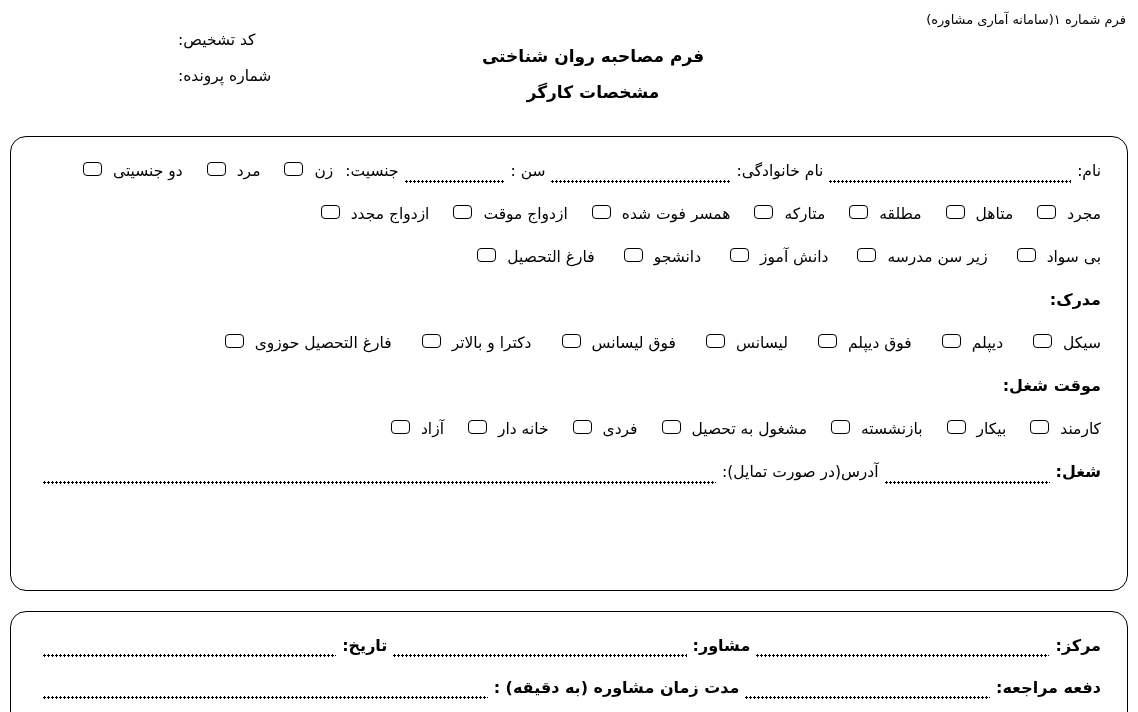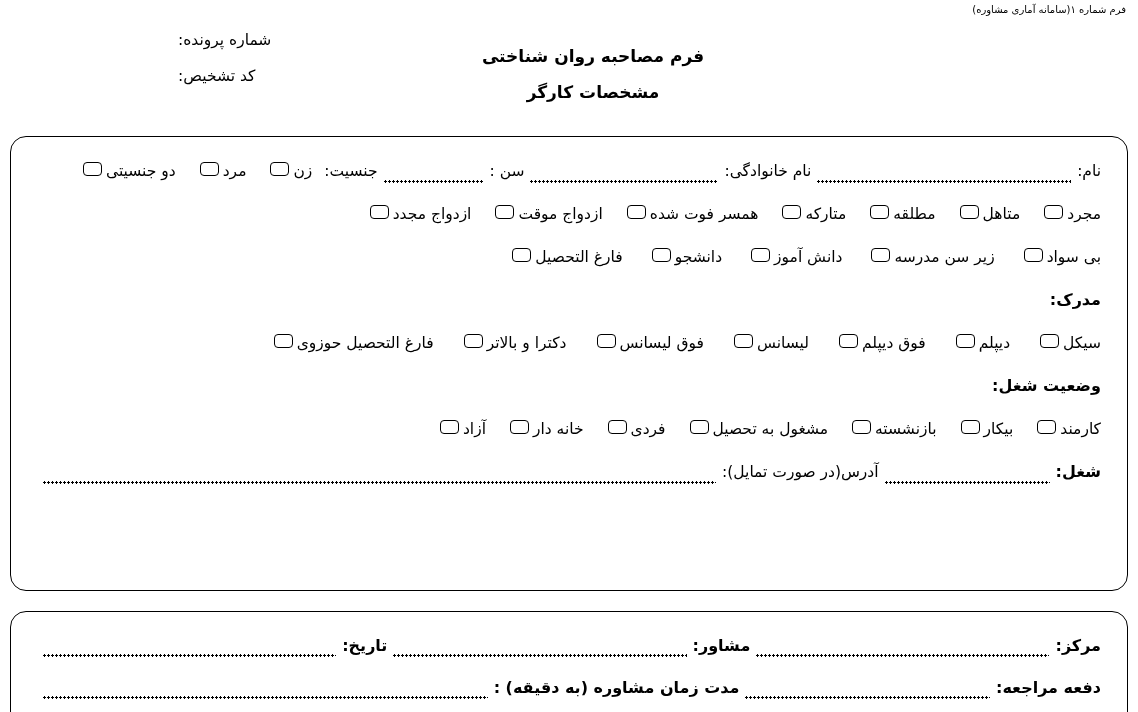--- a/index.html
+++ b/index.html
@@ -1,21 +1,21 @@
 <!DOCTYPE html>
 <html lang="fa" dir="rtl"><head>
 <meta charset="utf-8">
 <style>
   html,body{margin:0;padding:0;}
   body{
     width:1138px;height:712px;overflow:hidden;background:#ffffff;
     font-family:"DejaVu Sans",sans-serif;color:#000;direction:rtl;position:relative;
   }
   .form-no{
-    position:absolute;top:4px;right:12px;font-size:10px;margin-left:16px;
+    position:absolute;top:12px;right:12px;font-size:13px;margin-left:16px;
   }
   .file-block{
     position:absolute;top:22px;left:178px;font-size:15.5px;text-align:left;line-height:36px;
   }
   .titles{
     position:absolute;top:38px;left:0;right:0;text-align:center;line-height:36px;
   }
   .titles .t1,.titles .t2{font-weight:bold;font-size:17px;padding-left:48px;}
 
   .box{
@@ -34,41 +34,41 @@
     flex:1 1 auto;height:3px;align-self:flex-end;margin:0 6px 9px;min-width:20px;
     background-image:radial-gradient(circle at 1.5px 1.5px,#000 1px,transparent 1.4px);
     background-size:4px 3px;background-repeat:repeat-x;
   }
   .dots.fixed-100{flex:0 0 100px;}
   .dots.fixed-165{flex:0 0 165px;}
   .dots.fx-55{flex:0.55 1 auto;}
   .dots.fx-135{flex:1.35 1 auto;}
 
   .opts{display:flex;align-items:center;flex-wrap:nowrap;}
-  .opt{display:flex;align-items:center;gap:4px;white-space:nowrap;}
+  .opt{display:flex;align-items:center;gap:11px;white-space:nowrap;}
   .cb{
     display:inline-block;width:17px;height:12px;border:1.6px solid #000;border-radius:4px;
     background:#fff;flex:0 0 auto;margin-top:-3px;
   }
   .gender{gap:24px;margin-right:12px;padding-left:46px;}
   .marital{gap:24px;}
   .education{gap:29px;}
   .degree{gap:30px;}
   .job{gap:24px;}
 </style>
 </head>
 <body>
 
 <div class="page">
 
   <div class="form-no">فرم شماره ۱(سامانه آماری مشاوره)</div>
 
   <div class="file-block">
+    <div>کد تشخیص:</div>
     <div>شماره پرونده:</div>
-    <div>کد تشخیص:</div>
   </div>
 
   <div class="titles">
     <div class="t1">فرم مصاحبه روان شناختی</div>
     <div class="t2">مشخصات کارگر</div>
   </div>
 
   <div class="box main-box">
 
     <div class="row">
@@ -180,21 +180,21 @@
         <span class="opt-label">دکترا و بالاتر</span>
         <span class="cb"></span>
       </label>
         <label class="opt">
         <span class="opt-label">فارغ التحصیل حوزوی</span>
         <span class="cb"></span>
       </label>
       </div>
 
     <div class="row">
-      <span class="lbl bold">وضعیت شغل:</span>
+      <span class="lbl bold">موقت شغل:</span>
     </div>
 
     <div class="row opts job">
         <label class="opt">
         <span class="opt-label">کارمند</span>
         <span class="cb"></span>
       </label>
         <label class="opt">
         <span class="opt-label">بیکار</span>
         <span class="cb"></span>

